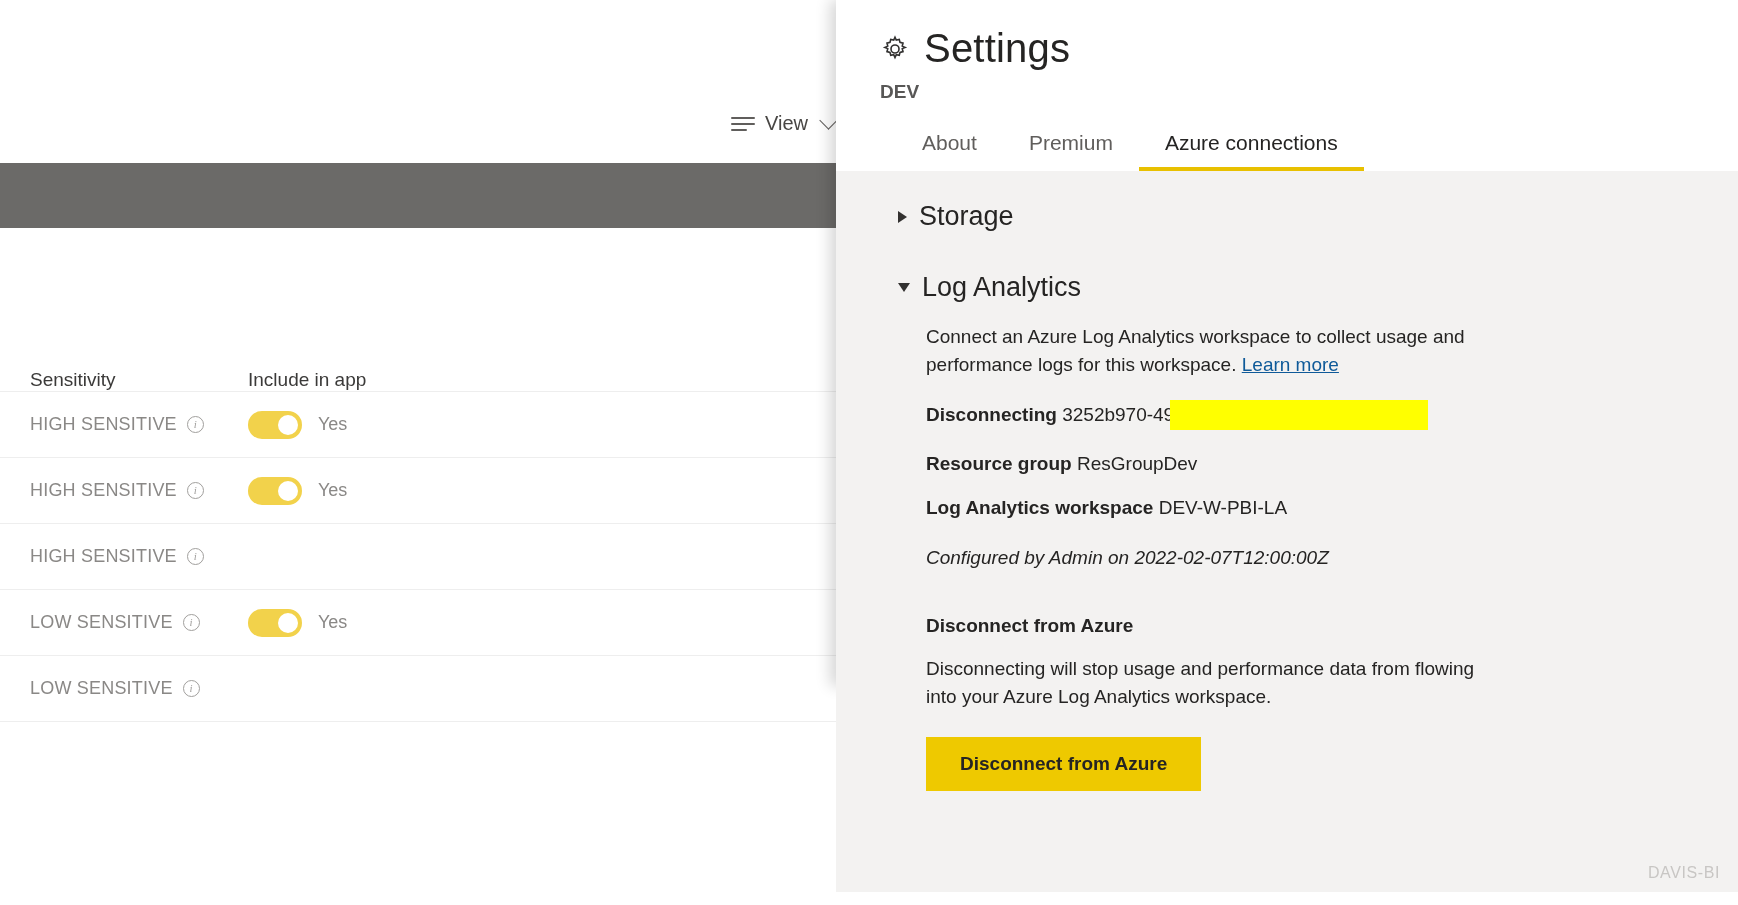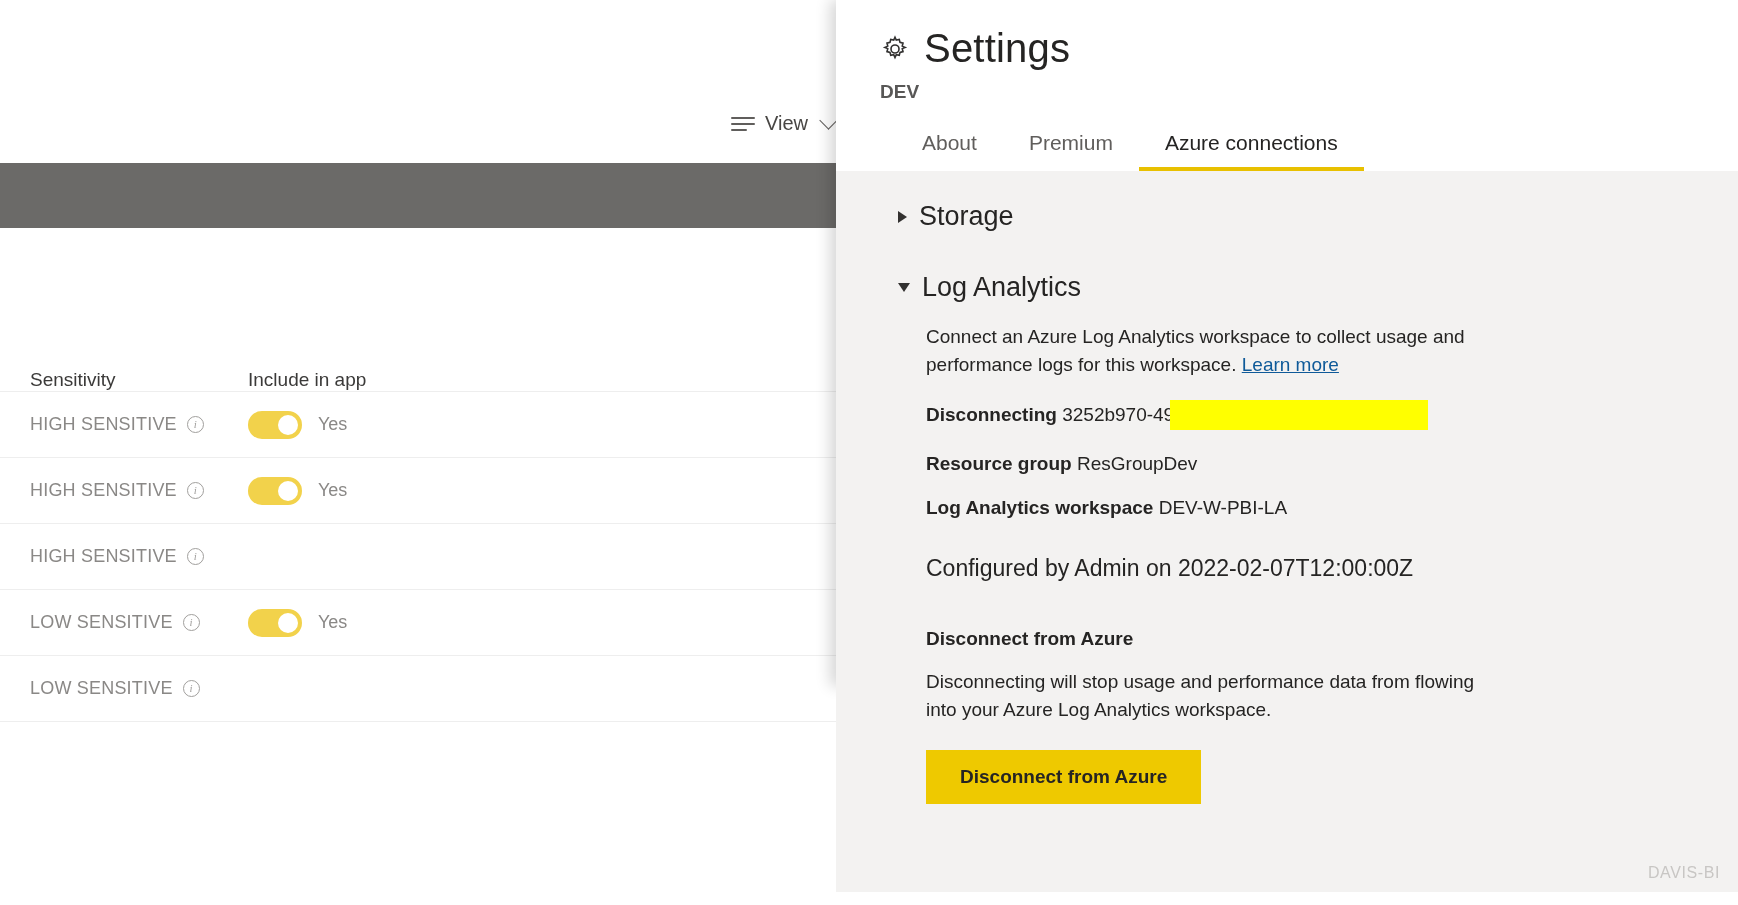--- a/index.html
+++ b/index.html
@@ -116,21 +116,21 @@
   .desc { font-size: 19px; color: #252423; line-height: 1.47; max-width: 560px; }
   .link { color: #0f5a99; text-decoration: underline; cursor: pointer; }
 
   .kv { margin-top: 22px; font-size: 19px; color: #252423; position: relative; }
   .kv b { font-weight: 700; }
   .redaction {
     display: inline-block; vertical-align: middle;
     width: 258px; height: 30px; background: #ffff00;
     margin-left: -4px; position: relative; top: -1px;
   }
-  .meta { margin-top: 36px; font-size: 23px; color: #252423; }
+  .meta { margin-top: 28px; font-size: 19px; color: #252423; font-style: italic; }
 
   .disc-title { margin-top: 46px; font-size: 19px; font-weight: 700; color: #252423; }
   .disc-text { margin-top: 18px; font-size: 19px; color: #252423; line-height: 1.47; max-width: 560px; }
   .disc-btn {
     margin-top: 26px; display: inline-block;
     background: #eec900; color: #252423;
     font-size: 19px; font-weight: 700;
     padding: 16px 34px; border: none; cursor: pointer;
     font-family: "Liberation Sans", sans-serif;
   }

